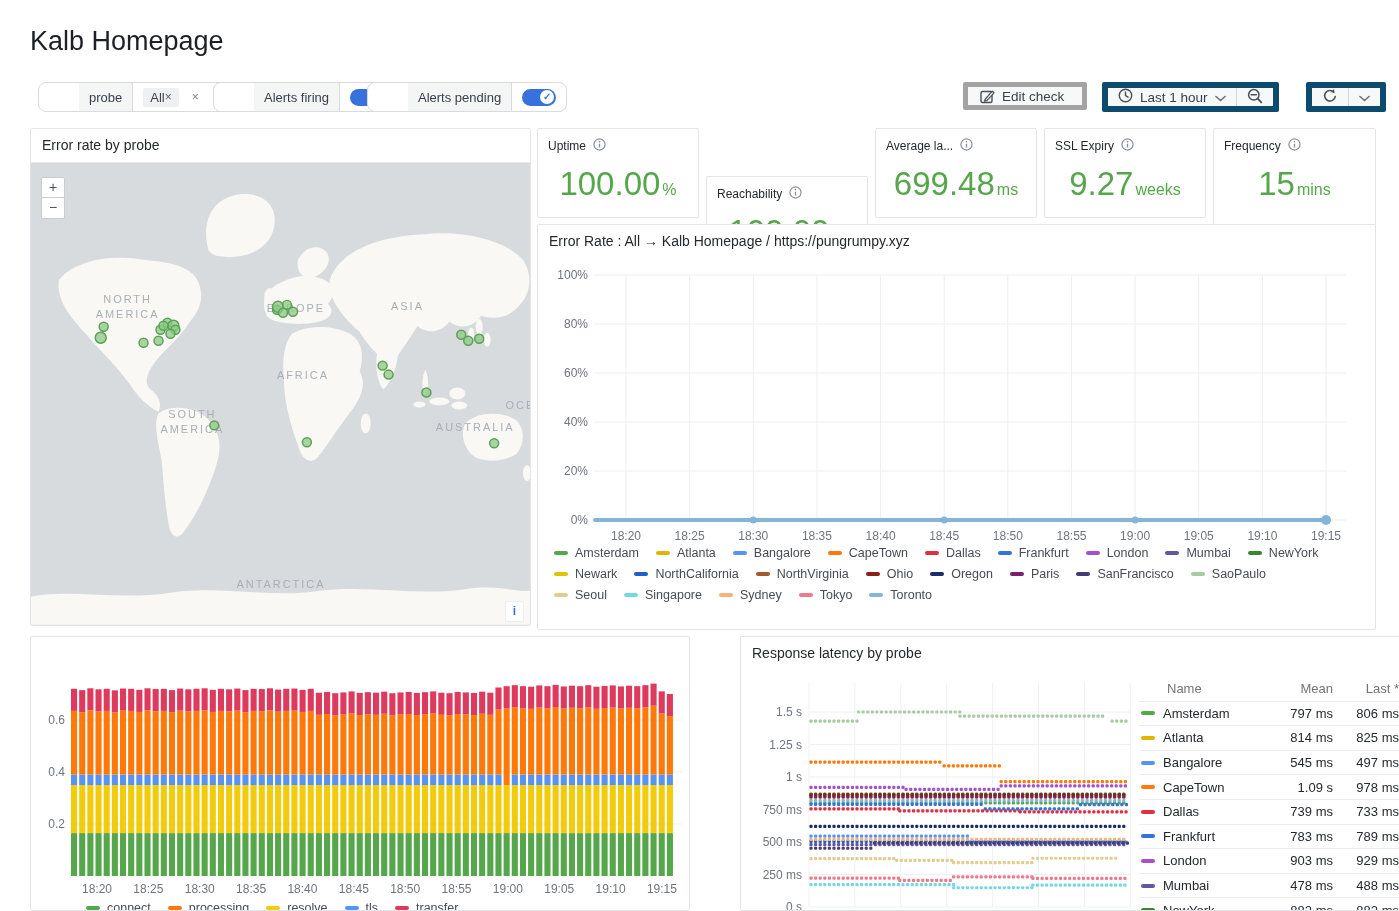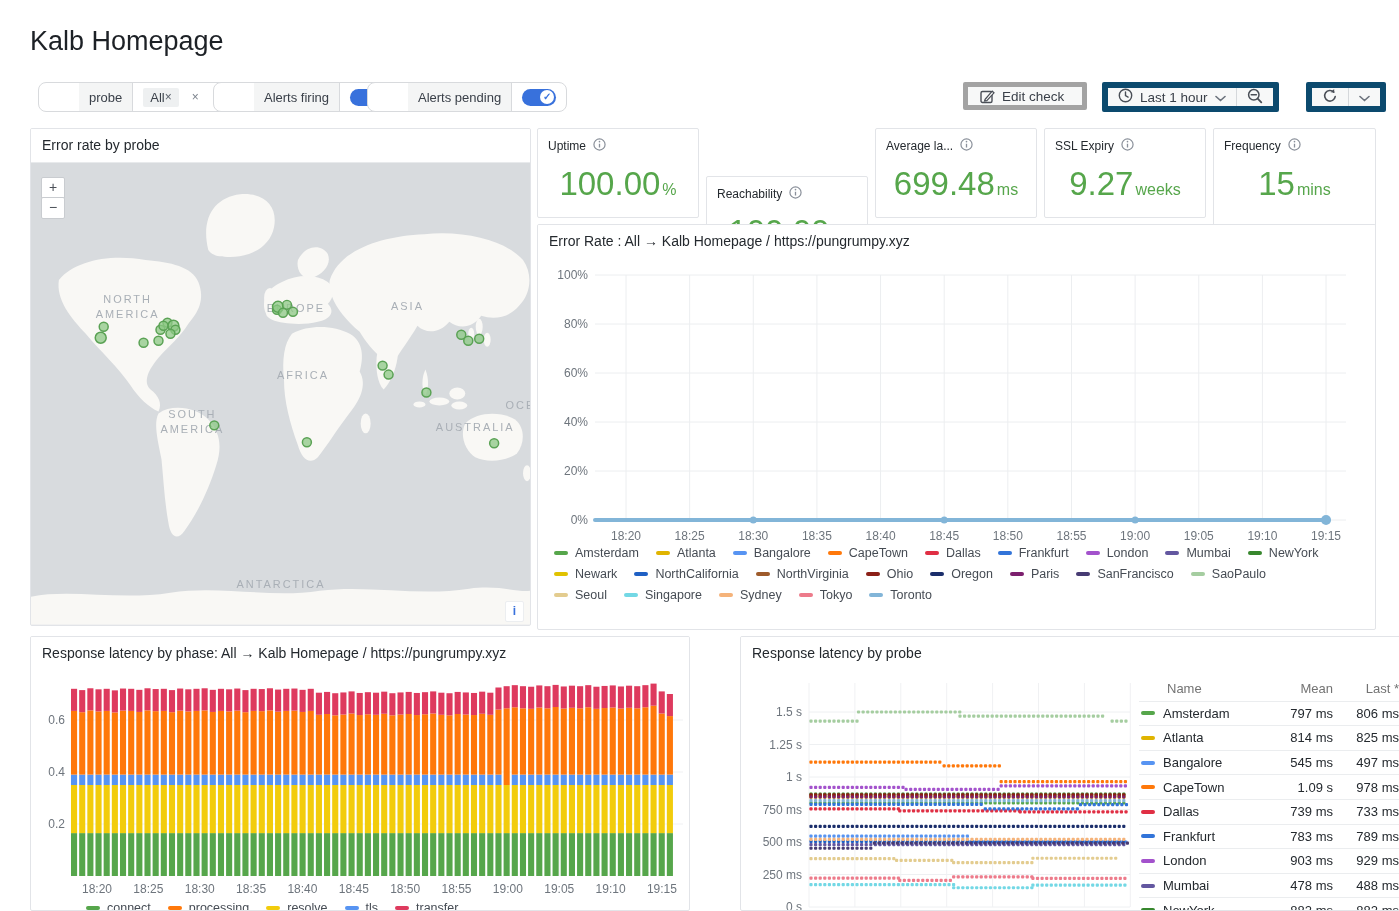--- a/index.html
+++ b/index.html
@@ -392,21 +392,20 @@
           <span>Tokyo</span>
         </span>
         <span class="litem">
           <span class="ldash" style="background: rgb(130, 181, 216);"></span>
           <span>Toronto</span>
         </span>
       </div>
   </div>
 
   <div class="panel" style="left:30px;top:636px;width:660px;height:275px;">
-    <div class="panel-title">Response latency by phase: All → Kalb Homepage / https://pungrumpy.xyz</div>
     <svg id="ph-svg" width="658" height="273" style="position:absolute;left:0;top:0;">
         <line x1="40" y1="187" x2="652" y2="187" stroke="#f0f1f3" stroke-width="1"></line>
         <text x="34" y="191" font-size="12" fill="#6e757d" text-anchor="end">0.2</text>
         <line x1="40" y1="135" x2="652" y2="135" stroke="#f0f1f3" stroke-width="1"></line>
         <text x="34" y="139" font-size="12" fill="#6e757d" text-anchor="end">0.4</text>
         <line x1="40" y1="83" x2="652" y2="83" stroke="#f0f1f3" stroke-width="1"></line>
         <text x="34" y="87" font-size="12" fill="#6e757d" text-anchor="end">0.6</text>
         <line x1="66" y1="58" x2="66" y2="239" stroke="#f0f1f3" stroke-width="1"></line>
         <text x="66" y="256" font-size="12" fill="#6e757d" text-anchor="middle">18:20</text>
         <line x1="117.36" y1="58" x2="117.36" y2="239" stroke="#f0f1f3" stroke-width="1"></line>

